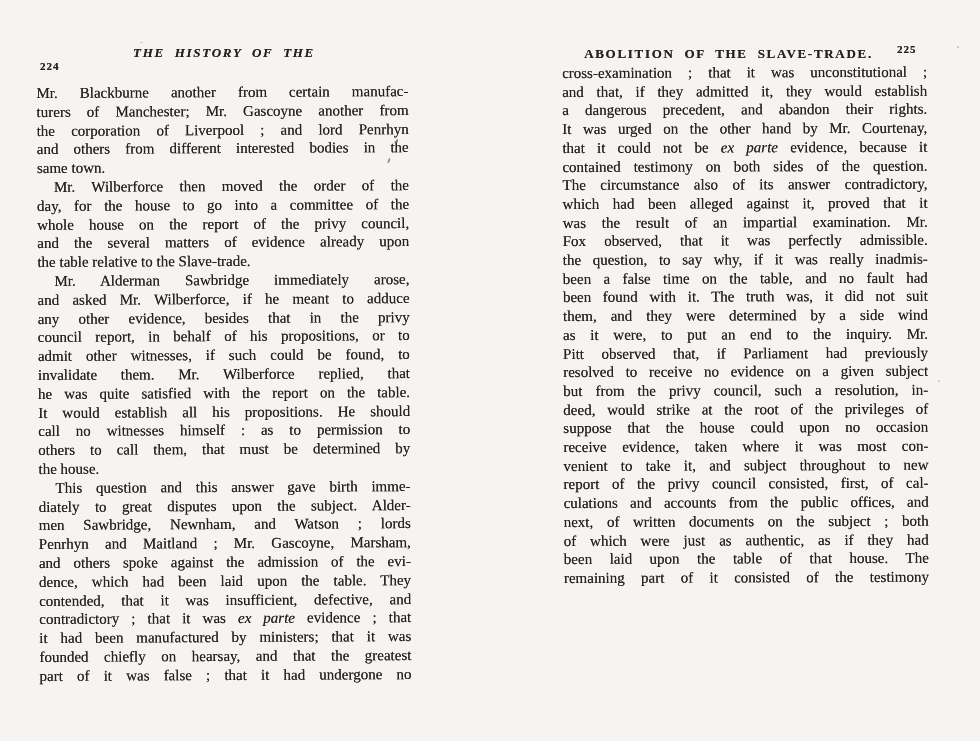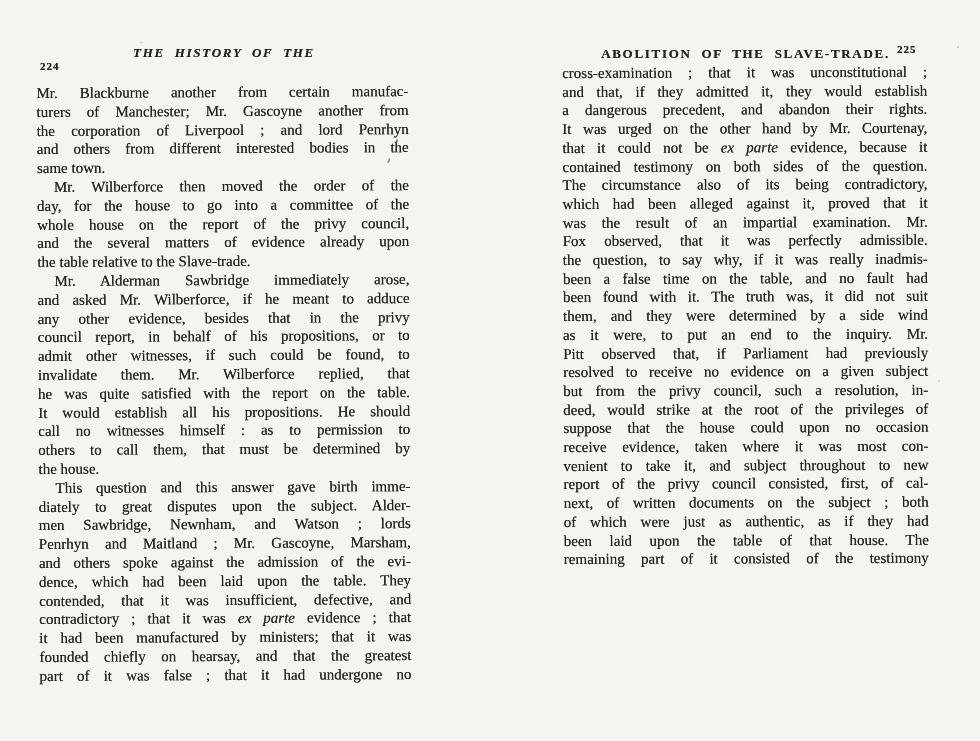--- a/index.html
+++ b/index.html
@@ -28,21 +28,21 @@
     text-align: center;
     font-size: 13px;
     font-weight: bold;
     letter-spacing: 1.7px;
     word-spacing: 5px;
     text-shadow: 0 0 0.5px rgba(32,30,26,0.7);
     white-space: nowrap;
   }
   #left-pagenum  { left: 40px;  top: 60px; }
   #left-runhead  { left: 38px;  top: 45px; width: 372px; font-style: italic; }
-  #right-runhead { left: 563px; top: 46px; width: 365px; }
+  #right-runhead { left: 546px; top: 46px; width: 365px; }
   #right-pagenum { left: 897px; top: 43px; }
 
   
   .pagebody {
     position: absolute;
     text-shadow: 0 0 0.6px rgba(32,30,26,0.8);
   }
   #left-body {
     left: 38px; top: 84px; width: 372px;
     font-size: 15px; line-height: 18.8px;
@@ -118,37 +118,38 @@
 
   <div class="runhead" id="right-runhead">ABOLITION OF THE SLAVE-TRADE.</div>
   <div class="pagenum" id="right-pagenum">225</div>
   <div class="pagebody" id="right-body">
       <div class="line">cross-examination ; that it was unconstitutional ;</div>
       <div class="line">and that, if they admitted it, they would establish</div>
       <div class="line">a dangerous precedent, and abandon their rights.</div>
       <div class="line">It was urged on the other hand by Mr. Courtenay,</div>
       <div class="line">that it could not be <i>ex parte</i> evidence, because it</div>
       <div class="line">contained testimony on both sides of the question.</div>
-      <div class="line">The circumstance also of its being contradictory,</div>
+      <div class="line">The circumstance also of its answer contradictory,</div>
       <div class="line">which had been alleged against it, proved that it</div>
       <div class="line">was the result of an impartial examination. Mr.</div>
       <div class="line">Fox observed, that it was perfectly admissible.</div>
       <div class="line">the question, to say why, if it was really inadmis-</div>
       <div class="line">been a false time on the table, and no fault had</div>
       <div class="line">been found with it. The truth was, it did not suit</div>
       <div class="line">them, and they were determined by a side wind</div>
       <div class="line">as it were, to put an end to the inquiry. Mr.</div>
       <div class="line">Pitt observed that, if Parliament had previously</div>
       <div class="line">resolved to receive no evidence on a given subject</div>
       <div class="line">but from the privy council, such a resolution, in-</div>
       <div class="line">deed, would strike at the root of the privileges of</div>
       <div class="line">suppose that the house could upon no occasion</div>
       <div class="line">receive evidence, taken where it was most con-</div>
       <div class="line">venient to take it, and subject throughout to new</div>
       <div class="line">report of the privy council consisted, first, of cal-</div>
+      <div class="line">culations and accounts from the public offices, and</div>
       <div class="line">next, of written documents on the subject ; both</div>
       <div class="line">of which were just as authentic, as if they had</div>
       <div class="line">been laid upon the table of that house. The</div>
       <div class="line">remaining part of it consisted of the testimony</div>
     </div>
 
   <div class="speck s1"></div>
   <div class="speck s2"></div>
   <div class="speck s3"></div>
   <div class="speck s4"></div>

